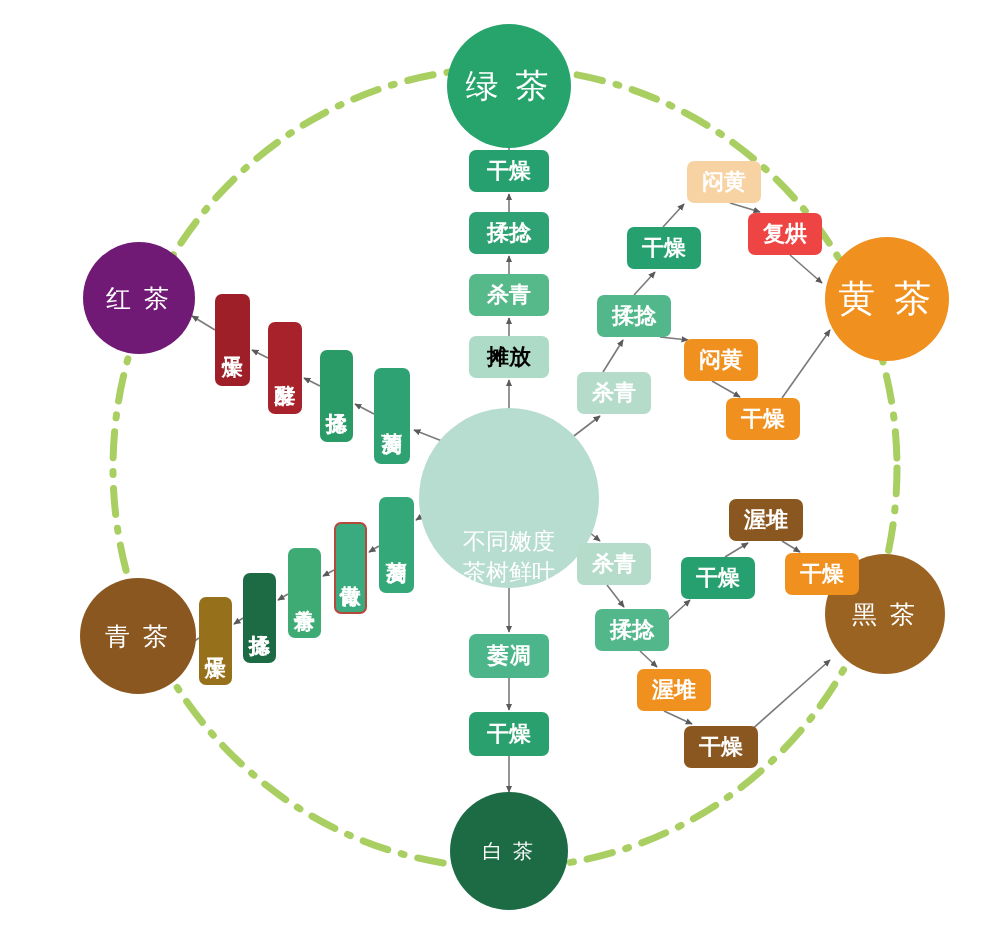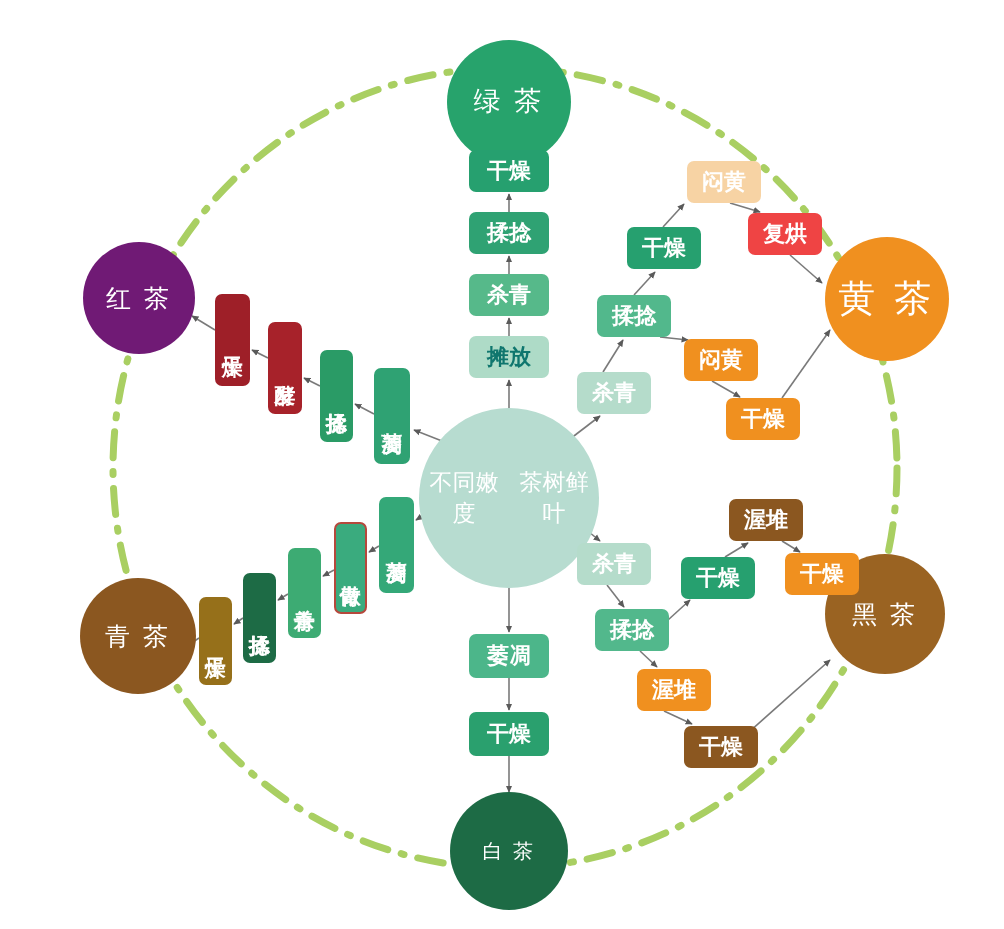--- a/index.html
+++ b/index.html
@@ -32,21 +32,21 @@
     color:#fff;box-sizing:border-box;
     text-align:center;line-height:1.12;font-weight:bold;
   }
   .box.vert{
     writing-mode:vertical-rl;
     text-orientation:upright;
     letter-spacing:.02em;
   }
   .center-node{
     position:absolute;border-radius:50%;
-    display:flex;flex-direction:row;align-items:center;justify-content:flex-end;
+    display:flex;flex-direction:column;align-items:center;justify-content:flex-end;
     color:#fff;line-height:1.35;text-align:center;
   }
 </style>
 </head>
 <body>
 
 <div id="stage">
 
   <svg id="ring" viewBox="0 0 1004 929" preserveAspectRatio="none">
     <ellipse id="ringEllipse" cx="505" cy="468" rx="392" ry="400" fill="none" stroke="#a9cf62" stroke-width="7" stroke-linecap="round" stroke-dasharray="26 14 3 14"></ellipse>
@@ -104,39 +104,39 @@
       <path d="M740,740 L830,660"></path>
     </g>
   </svg>
 
   <div class="center-node" id="centerNode" style="left: 419px; top: 408px; width: 180px; height: 180px; background: rgb(183, 220, 208); font-size: 23px;">
     <span>不同嫩度</span>
     <span>茶树鲜叶</span>
   </div>
 
   <div id="nodes">
-      <div class="circle" style="left: 447px; top: 40px; width: 124px; height: 124px; background: rgb(39, 163, 108); font-size: 27px;">
+      <div class="circle" style="left: 447px; top: 24px; width: 124px; height: 124px; background: rgb(39, 163, 108); font-size: 33px;">
         <span>绿 茶</span>
       </div>
       <div class="circle" style="left: 83px; top: 242px; width: 112px; height: 112px; background: #701a75; font-size: 25px;">
         <span>红 茶</span>
       </div>
       <div class="circle" style="left: 825px; top: 237px; width: 124px; height: 124px; background: rgb(240, 144, 31); font-size: 37px;">
         <span>黄 茶</span>
       </div>
       <div class="circle" style="left: 80px; top: 578px; width: 116px; height: 116px; background: rgb(139, 87, 32); font-size: 25px;">
         <span>青 茶</span>
       </div>
       <div class="circle" style="left: 825px; top: 554px; width: 120px; height: 120px; background: rgb(154, 99, 34); font-size: 25px;">
         <span>黑 茶</span>
       </div>
       <div class="circle" style="left: 450px; top: 792px; width: 118px; height: 118px; background: rgb(29, 107, 69); font-size: 20px;">
         <span>白 茶</span>
       </div>
-      <div class="box" style="left: 469px; top: 336px; width: 80px; height: 42px; background: rgb(174, 219, 199); font-size: 22px; color: #0f766e; justify-content: center;">
+      <div class="box" style="left: 469px; top: 336px; width: 80px; height: 42px; background: rgb(174, 219, 199); font-size: 22px; color: #000000; justify-content: center;">
         <span>摊放</span>
       </div>
       <div class="box" style="left: 469px; top: 274px; width: 80px; height: 42px; background: rgb(86, 185, 138); font-size: 22px;">
         <span>杀青</span>
       </div>
       <div class="box" style="left: 469px; top: 212px; width: 80px; height: 42px; background: rgb(47, 162, 115); font-size: 22px;">
         <span>揉捻</span>
       </div>
       <div class="box" style="left: 469px; top: 150px; width: 80px; height: 42px; background: rgb(38, 160, 111); font-size: 22px;">
         <span>干燥</span>

